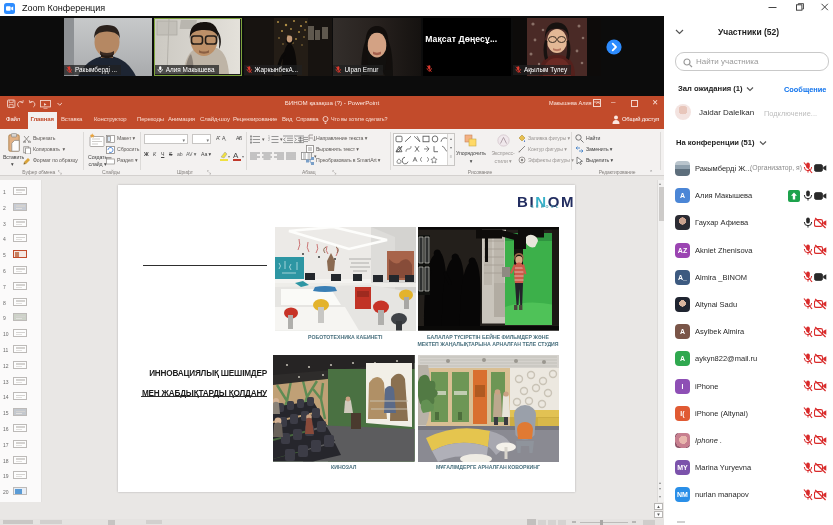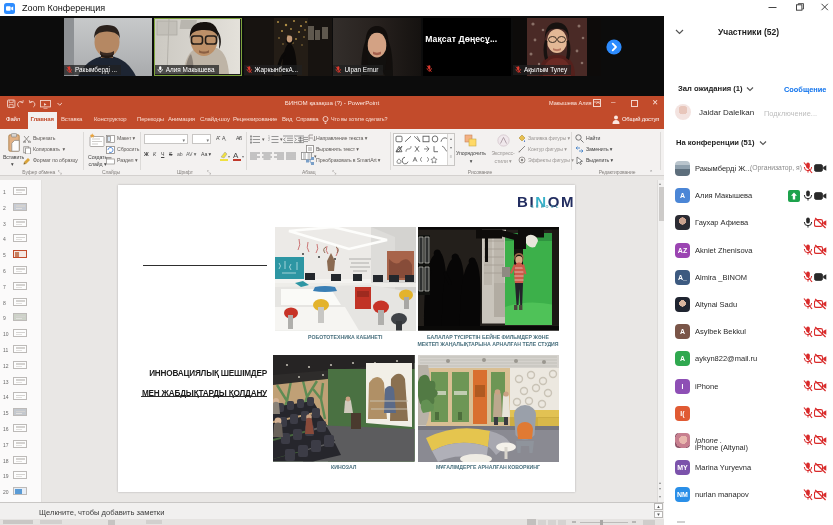--- a/index.html
+++ b/index.html
@@ -838,23 +838,20 @@
       <div style="position:absolute;left:1px;top:1px;font-size:4px;color:#888;">▴</div>
       <div style="position:absolute;left:0.5px;top:7px;width:5.5px;height:34px;background:#cdcbc9;"></div>
       <div style="position:absolute;left:1px;top:300px;font-size:4px;color:#888;">▴</div>
       <div style="position:absolute;left:1px;top:306px;font-size:4px;color:#888;">▾</div>
       <div style="position:absolute;left:1px;top:314px;font-size:4px;color:#888;">▾</div>
     </div>
     <div id="notes2" class="abs" style="left:654px;top:407px;width:10px;height:16px;z-index:6;">
       <div style="position:absolute;left:0;top:0;width:9px;height:7px;background:#fdfdfd;border:0.5px solid #b8b6b4;text-align:center;font-size:4.5px;line-height:6px;color:#555;">▲</div>
       <div style="position:absolute;left:0;top:8px;width:9px;height:7px;background:#fdfdfd;border:0.5px solid #b8b6b4;text-align:center;font-size:4.5px;line-height:6px;color:#555;">▼</div>
     </div>
-    <div id="notes">
-        <div style="position:absolute;left:39px;top:5px;font-size:7.6px;color:#3c3c3c;">Щелкните, чтобы добавить заметки</div>
-      </div>
     <div id="status">
       <div class="abs" style="left:3px;top:1px;width:30px;height:3.5px;background:#c9c7c5;"></div>
       <div class="abs" style="left:40px;top:1px;width:22px;height:3.5px;background:#d2d0ce;"></div>
       <div class="abs" style="left:108px;top:0.5px;width:7px;height:5px;background:#c6c4c2;"></div>
       <div class="abs" style="left:146px;top:1px;width:16px;height:3.5px;background:#d2d0ce;"></div>
       <div class="abs" style="left:527px;top:0px;width:9px;height:6px;background:#c2c0be;"></div>
       <div class="abs" style="left:538px;top:0.5px;width:8px;height:5px;background:#d5d3d1;"></div>
       <div class="abs" style="left:548px;top:0.5px;width:8px;height:5px;background:#d5d3d1;"></div>
       <div class="abs" style="left:558px;top:0.5px;width:8px;height:5px;background:#d5d3d1;"></div>
       <div class="abs" style="left:572px;top:2px;width:4px;height:2px;background:#b8b6b4;"></div>
@@ -864,20 +861,27 @@
       <div class="abs" style="left:643px;top:0.5px;width:12px;height:5px;background:#cfcdcb;"></div>
     </div>
   </div>
 
   <div id="panel" class="abs">
     <svg class="abs" style="left:11px;top:13px" width="9" height="6" viewBox="0 0 9 6">
         <path d="M1 1 L4.5 4.5 L8 1" stroke="#555" stroke-width="1.2" fill="none"></path>
       </svg>
     <div class="abs" style="left:0;top:11px;width:169px;text-align:center;font-size:8.5px;font-weight:bold;color:#1c1c1c;">Участники (52)</div>
 
+    <div class="abs" style="left:11px;top:36px;width:154px;height:19px;border:1px solid #c9c9c9;border-radius:9px;background:#fff;">
+      <svg class="abs" style="left:7px;top:4.5px" width="10" height="10" viewBox="0 0 10 10">
+          <circle cx="4" cy="4" r="3" stroke="#999" stroke-width="1.2" fill="none"></circle>
+          <path d="M6.3 6.3 L9 9" stroke="#999" stroke-width="1.2"></path>
+        </svg>
+      <div class="abs" style="left:20px;top:4px;font-size:8px;color:#9a9a9a;">Найти участника</div>
+    </div>
 
     <div class="abs" style="left:14px;top:68px;font-size:7.6px;font-weight:bold;color:#1c1c1c;">Зал ожидания (1)</div>
     <svg class="abs" style="left:82px;top:71px" width="8" height="5" viewBox="0 0 8 5">
         <path d="M1 .5 L4 3.5 L7 .5" stroke="#555" stroke-width="1.1" fill="none"></path>
       </svg>
     <div class="abs" style="left:120px;top:68.5px;font-size:7.4px;font-weight:bold;color:#0e72ed;">Сообщение</div>
 
     <div class="abs" style="left:11px;top:88px;width:16px;height:16px;border-radius:50%;background:radial-gradient(circle at 50% 38%,#e8c6bb 0 34%,#f3e3e0 35% 100%);"></div>
     <div class="abs" style="left:35px;top:92px;font-size:8px;color:#2a2a2a;">Jaidar Dalelkan</div>
     <div class="abs" style="left:100px;top:92.5px;font-size:7.4px;color:#bdbdbd;">Подключение...</div>
@@ -960,21 +964,21 @@
           <path d="M1.3 5 a3.7 3.7 0 0 0 7.4 0" stroke="#d92b2b" stroke-width="1" fill="none"></path>
           <line x1="5" y1="8.7" x2="5" y2="10.6" stroke="#d92b2b" stroke-width="1"></line>
           <line x1="1" y1="0.5" x2="9" y2="11" stroke="#d92b2b" stroke-width="1.2"></line>
         </svg>
       <svg class="abs" style="left:150px;top:282.4px" width="13" height="12" viewBox="0 0 13 12">
           <rect x="0.5" y="2.6" width="8" height="6.8" rx="1.6" fill="none" stroke="#d92b2b" stroke-width="1.1"></rect>
           <path d="M9.2 5 L12.3 3.2 V8.8 L9.2 7 Z" fill="#d92b2b"></path>
           <line x1="1.2" y1="1" x2="11.6" y2="11" stroke="#d92b2b" stroke-width="1.2"></line>
         </svg>
       <div class="pav" style="top:308.1px;background:#7a5548;">A</div>
-      <div class="pname" style="top:311.1px;">Asylbek Bekkul</div>
+      <div class="pname" style="top:311.1px;">Asylbek Almira</div>
       <svg class="abs" style="left:139px;top:309.6px" width="10" height="12" viewBox="0 0 10 12">
           <rect x="3.2" y="0.5" width="3.6" height="6" rx="1.8" fill="#d92b2b"></rect>
           <path d="M1.3 5 a3.7 3.7 0 0 0 7.4 0" stroke="#d92b2b" stroke-width="1" fill="none"></path>
           <line x1="5" y1="8.7" x2="5" y2="10.6" stroke="#d92b2b" stroke-width="1"></line>
           <line x1="1" y1="0.5" x2="9" y2="11" stroke="#d92b2b" stroke-width="1.2"></line>
         </svg>
       <svg class="abs" style="left:150px;top:309.6px" width="13" height="12" viewBox="0 0 13 12">
           <rect x="0.5" y="2.6" width="8" height="6.8" rx="1.6" fill="none" stroke="#d92b2b" stroke-width="1.1"></rect>
           <path d="M9.2 5 L12.3 3.2 V8.8 L9.2 7 Z" fill="#d92b2b"></path>
           <line x1="1.2" y1="1" x2="11.6" y2="11" stroke="#d92b2b" stroke-width="1.2"></line>
@@ -999,21 +1003,21 @@
           <path d="M1.3 5 a3.7 3.7 0 0 0 7.4 0" stroke="#d92b2b" stroke-width="1" fill="none"></path>
           <line x1="5" y1="8.7" x2="5" y2="10.6" stroke="#d92b2b" stroke-width="1"></line>
           <line x1="1" y1="0.5" x2="9" y2="11" stroke="#d92b2b" stroke-width="1.2"></line>
         </svg>
       <svg class="abs" style="left:150px;top:364.0px" width="13" height="12" viewBox="0 0 13 12">
           <rect x="0.5" y="2.6" width="8" height="6.8" rx="1.6" fill="none" stroke="#d92b2b" stroke-width="1.1"></rect>
           <path d="M9.2 5 L12.3 3.2 V8.8 L9.2 7 Z" fill="#d92b2b"></path>
           <line x1="1.2" y1="1" x2="11.6" y2="11" stroke="#d92b2b" stroke-width="1.2"></line>
         </svg>
       <div class="pav" style="top:389.7px;background:#e05a33;">I(</div>
-      <div class="pname" style="top:392.7px;margin-top:34px;">iPhone (Altynai)</div>
+      <div class="pname" style="top:392.7px;">iPhone (Altynai)</div>
       <svg class="abs" style="left:139px;top:391.2px" width="10" height="12" viewBox="0 0 10 12">
           <rect x="3.2" y="0.5" width="3.6" height="6" rx="1.8" fill="#d92b2b"></rect>
           <path d="M1.3 5 a3.7 3.7 0 0 0 7.4 0" stroke="#d92b2b" stroke-width="1" fill="none"></path>
           <line x1="5" y1="8.7" x2="5" y2="10.6" stroke="#d92b2b" stroke-width="1"></line>
           <line x1="1" y1="0.5" x2="9" y2="11" stroke="#d92b2b" stroke-width="1.2"></line>
         </svg>
       <svg class="abs" style="left:150px;top:391.2px" width="13" height="12" viewBox="0 0 13 12">
           <rect x="0.5" y="2.6" width="8" height="6.8" rx="1.6" fill="none" stroke="#d92b2b" stroke-width="1.1"></rect>
           <path d="M9.2 5 L12.3 3.2 V8.8 L9.2 7 Z" fill="#d92b2b"></path>
           <line x1="1.2" y1="1" x2="11.6" y2="11" stroke="#d92b2b" stroke-width="1.2"></line>

